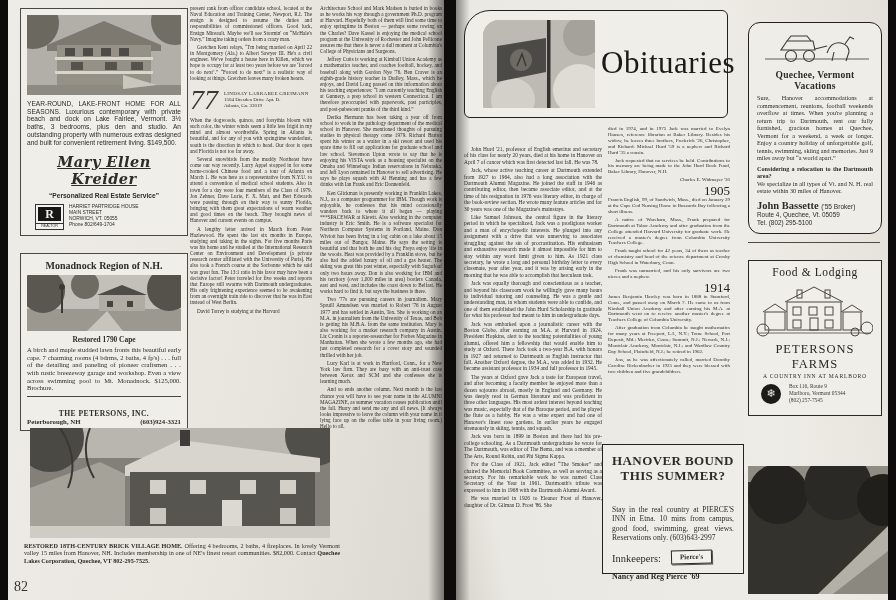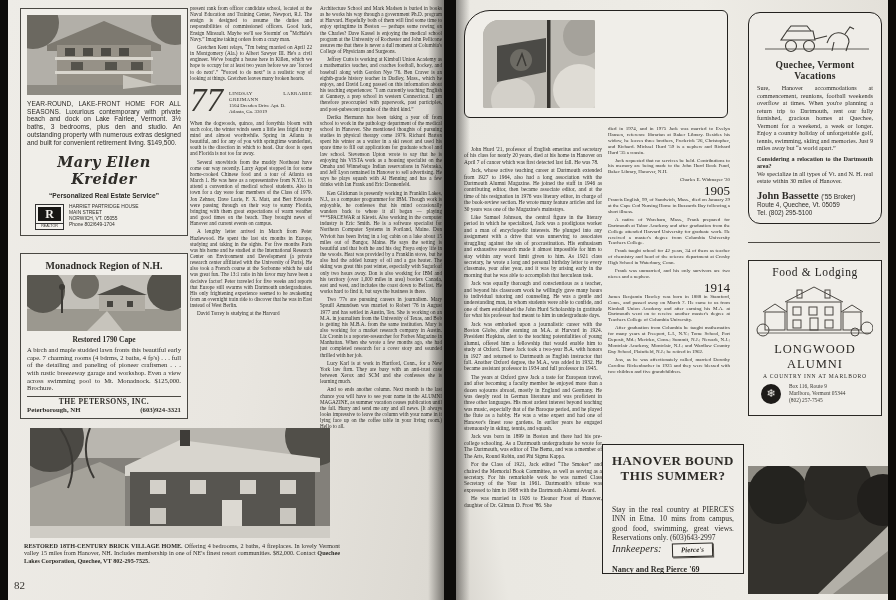--- a/index.html
+++ b/index.html
@@ -12,56 +12,56 @@
      background:linear-gradient(to left,rgba(20,18,15,.5),rgba(20,18,15,0));}
   .page-right::before{content:"";position:absolute;left:0;top:0;width:14px;height:100%;
      background:linear-gradient(to right,rgba(20,18,15,.45),rgba(20,18,15,0));}
   .abs{position:absolute;}
   
   .tx{font-size:5.2px;line-height:6.15px;text-align:justify;overflow:hidden;}
   .tx p{margin:0 0 2px;text-indent:7px;}
   .cont p:first-child{text-indent:0;}
   .tx-r1{font-size:5.4px;line-height:6.4px;}
   .tx-r2{font-size:5px;line-height:5.9px;}
-  .pagenum{font-size:11px;color:#35332f;}
+  .pagenum{font-size:14px;color:#35332f;}
   
   .adbox{border:1px solid #4a4843;background:#f0eee9;padding:6px 6px 5px;}
   .photo{position:relative;overflow:hidden;background:#b4b1aa;}
   .cap-sans{font-family:"Liberation Sans",sans-serif;font-size:6.6px;line-height:7.7px;text-align:justify;margin-top:5px;}
   .kreider{font-family:"DejaVu Serif",serif;font-style:italic;font-weight:bold;font-size:14.5px;
-           text-align:center;margin-top:7px;letter-spacing:.5px;}
+           text-align:center;margin-top:7px;letter-spacing:.5px;text-decoration:underline;}
   .tagline{font-family:"Liberation Sans",sans-serif;font-weight:bold;font-size:6.6px;text-align:center;margin-top:5px;}
   .realtor-row{display:flex;align-items:flex-start;margin-top:5px;padding-left:8px;}
   .realtor{border:1px solid #333;width:27px;text-align:center;background:#f4f2ee;flex:none;}
   .realtor-rchar{display:block;background:#171614;color:#f2f0ec;font-weight:bold;font-size:12px;line-height:14px;margin:2px;}
   .realtor-label{font-family:"Liberation Sans",sans-serif;font-size:3.6px;line-height:5px;border-top:1px solid #333;}
   .addr{font-family:"Liberation Sans",sans-serif;font-size:4.9px;line-height:6px;margin-left:5px;}
   .mon-title{font-size:10px;font-weight:bold;text-align:center;margin:1px 0 4px;}
   .mon-sub{font-size:7.4px;font-weight:bold;text-align:center;margin:4px 0 2px;}
   .mon-body{font-size:6.6px;line-height:7.6px;text-align:justify;}
-  .petersons{border-top:1px solid #4a4843;margin-top:4px;padding-top:0;}
+  .petersons{border-top:1px solid #4a4843;margin-top:4px;padding-top:12px;}
   .pet-name{font-size:7.6px;font-weight:bold;text-align:center;letter-spacing:.4px;}
   .pet-line{display:flex;justify-content:space-between;font-size:6.8px;font-weight:bold;}
   .brick-text{font-size:6.2px;line-height:7.4px;text-align:justify;}
   .b{font-weight:bold;}
   
   .class-head{display:flex;align-items:flex-start;margin:6px 0 4px;}
-  .class-num{font-size:33px;line-height:26px;font-style:italic;color:#3a3833;flex:none;}
+  .class-num{font-size:28px;line-height:26px;font-style:italic;color:#3a3833;flex:none;}
   .class-sec{margin-left:6px;padding-top:4px;font-size:5px;line-height:6.2px;}
   .class-sec .nm{letter-spacing:.3px;}
   
   .obit-box{border:1.6px solid #24221f;border-radius:26px 6px 6px 6px;background:#f0eee9;}
   .obit-title{font-size:31px;letter-spacing:.5px;color:#1b1a17;font-family:"Liberation Serif",serif;}
   .sec-head{font-size:13.5px;font-weight:bold;text-align:center;letter-spacing:.3px;color:#242220;}
   .year-head{font-size:13px;text-align:right;margin:5px 0 3px;color:#242220;}
   .sig{text-align:right;font-size:5px;margin-top:1px;}
   .hanover{border:1.4px solid #24221f;background:#efede8;padding:8px 9px;}
   .han-title{font-size:13px;font-weight:bold;text-align:center;letter-spacing:.4px;line-height:15px;}
   .han-body{font-size:7.6px;line-height:9.4px;text-align:justify;margin-top:22px;}
-  .han-inn{font-style:italic;font-size:10.5px;display:flex;align-items:flex-start;}
+  .han-inn{font-size:10.5px;margin-top:7px;display:flex;align-items:flex-end;}
   .pierce-sign{border:1.2px solid #2a2824;font-size:7px;font-weight:bold;padding:2px 8px;margin-left:10px;
                transform:rotate(-1.5deg);background:#f3f1ec;box-shadow:1px 1px 0 #55524c;}
   .han-names{font-size:8px;font-weight:bold;margin-top:8px;}
   .quechee{border:1.6px solid #24221f;border-radius:12px;background:#efede8;padding:6px 8px;}
   .q-title{font-size:9.6px;font-weight:bold;text-align:center;letter-spacing:.2px;margin:2px 0 3px;}
   .q-body{font-size:6.2px;line-height:7.5px;text-align:justify;}
   .q-sub{font-weight:bold;margin-top:3px;}
   .q-name{font-size:10.5px;font-weight:bold;margin-top:5px;}
   .q-name small{font-weight:normal;font-size:6.6px;font-family:"Liberation Sans",sans-serif;}
   .q-addr{font-family:"Liberation Sans",sans-serif;font-size:6.4px;line-height:8px;}
@@ -223,20 +223,21 @@
           <rect width="112" height="88" fill="#bdbab3"></rect>
           <circle cx="96" cy="70" r="26" fill="#dfdcd5"></circle>
             <circle cx="30" cy="80" r="22" fill="#d3d0c9"></circle>
           <circle cx="100" cy="16" r="20" fill="#a5a29b"></circle>
           <rect x="64" y="0" width="3.5" height="88" fill="#35332f"></rect>
           <polygon points="14,26 63,18 63,52 14,62" fill="#4b4a46"></polygon>
           <circle cx="38" cy="40" r="11" fill="#6d6b64"></circle>
           <path d="M34 46 l5 -12 4 12" stroke="#3c3a36" stroke-width="1.5" fill="none"></path>
         </svg>
       </div>
+      <div class="abs obit-title" style="left:136px;top:34px;width:122px;text-align:center;">Obituaries</div>
     </div>
 
 
     <div class="abs tx tx-r1" style="left:8px;top:146px;width:138px;height:436px;">
       <div>
           <p>John Hurd '21, professor of English emeritus and secretary of his class for nearly 20 years, died at his home in Hanover on April 7 of cancer which was first detected last fall. He was 78.</p>
           <p>Jack, whose active teaching career at Dartmouth extended from 1927 to 1964, also had a long association with the Dartmouth Alumni Magazine. He joined the staff in 1946 as contributing editor, then became associate editor, and at the time of his resignation in 1976 was literary editor, in charge of the book-review section. He wrote many feature articles and for 30 years was one of the Magazine's mainstays.</p>
           <p>Like Samuel Johnson, the central figure in the literary period in which he specialized, Jack was a prodigious worker and a man of encyclopedic interests. He plunged into any assignment with a drive that was unnerving to associates struggling against the sin of procrastination. His enthusiasm and exhaustive research made it almost impossible for him to stay within any word limit given to him. As 1921 class secretary, he wrote a long and personal birthday letter to every classmate, year after year, and it was by arising early in the morning that he was able to accomplish that herculean task.</p>
           <p>Jack was equally thorough and conscientious as a teacher, and beyond his classroom work he willingly gave many hours to individual tutoring and counseling. He was a gentle and understanding man, in whom students were able to confide, and one of them established the John Hurd Scholarship in gratitude for what his professor had meant to him in undergraduate days.</p>
           <p>Jack was embarked upon a journalistic career with the Boston Globe, after earning an M.A. at Harvard in 1924. President Hopkins, alert to the teaching potentialities of young alumni, offered him a fellowship that would enable him to study at Oxford. There Jack took a two-year B.A. with honors in 1927 and returned to Dartmouth as English instructor that fall. Another Oxford degree, the M.A., was added in 1932. He became assistant professor in 1934 and full professor in 1945.</p>
@@ -276,21 +277,21 @@
       <div class="han-body">Stay in the real country at PIERCE'S INN in Etna. 10 mins from campus, good food, swimming, great views. Reservations only. (603)643-2997</div>
       <div class="han-inn">
         <span>Innkeepers:</span>
         <span class="pierce-sign">Pierce's</span>
       </div>
       <div class="han-names">Nancy and Reg Pierce '69</div>
     </div>
 
     <div class="abs" style="left:292px;top:0;width:134px;">
 
-      <div class="quechee abs" style="left:0;top:12px;width:116px;height:198px;">
+      <div class="quechee abs" style="left:0;top:22px;width:116px;height:198px;">
         <svg width="116" height="34" viewBox="0 0 116 34">
           <g stroke="#3d3b36" fill="none" stroke-width="1.1">
             <circle cx="34" cy="27" r="5.5"></circle>
               <circle cx="52" cy="27" r="5.5"></circle>
             <path d="M24 21 h34 l-2 -9 h-26 z"></path>
             <path d="M30 12 l4 -5 h16 l4 5"></path>
             <path d="M58 20 l12 -3"></path>
             <path d="M70 24 q4 -12 14 -10 q8 2 8 9 l-3 9 m-14 0 l2 -9"></path>
             <path d="M88 15 l5 -7 l4 2"></path>
             <path d="M8 30 h104" stroke-width=".8"></path>
@@ -324,21 +325,21 @@
             <rect x="10" y="32" width="20" height="18"></rect>
               <path d="M8 32 l12 -8 l12 8"></path>
             <rect x="88" y="32" width="18" height="18"></rect>
               <path d="M86 32 l11 -7 l11 7"></path>
             <circle cx="8" cy="50" r="6"></circle>
               <circle cx="112" cy="48" r="6"></circle>
               <circle cx="100" cy="52" r="4"></circle>
             <path d="M2 53 h114" stroke-width=".8"></path>
           </g>
         </svg>
-        <div class="lw-name">LONGWOOD ALUMNI</div>
+        <div class="lw-name">PETERSONS FARMS</div>
         <div class="lw-sub">A COUNTRY INN AT MARLBORO</div>
         <div class="lw-row">
           <div class="lw-logo">❄</div>
           <div class="lw-addr">
             <div>Box 116, Route 9</div>
             <div>Marlboro, Vermont 05344</div>
             <div>(802) 257-7545</div>
           </div>
         </div>
       </div>

